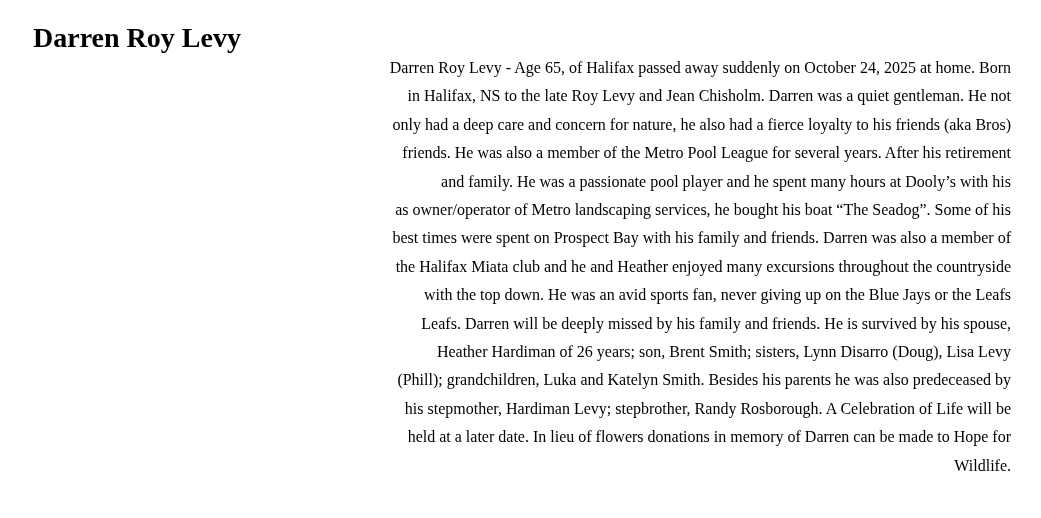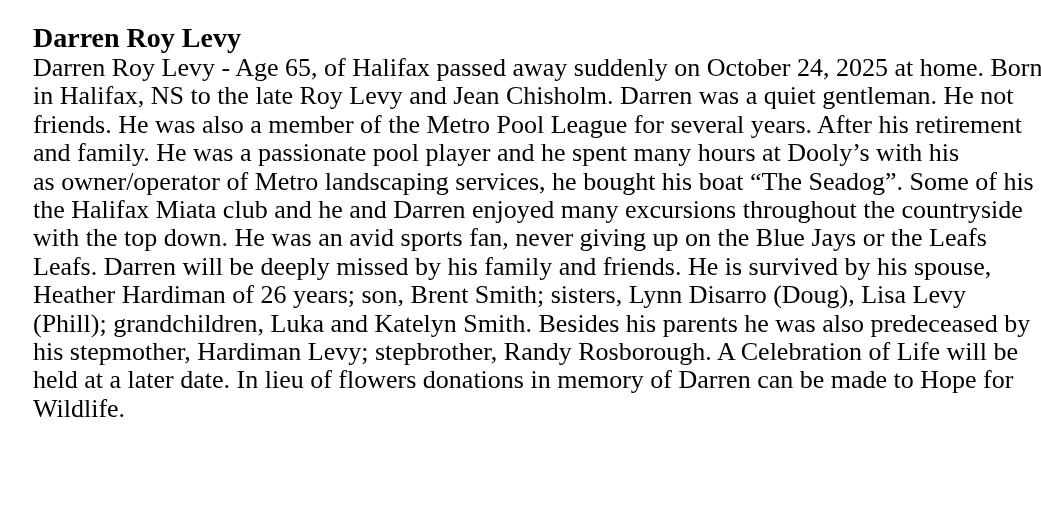--- a/index.html
+++ b/index.html
@@ -22,37 +22,40 @@
     margin: 0 0 1px 0;
     font-size: 28px;
     font-weight: bold;
     line-height: 30px;
     white-space: nowrap;
   }
   .body-text {
     margin: 0;
   }
   .body-line {
-    font-size: 26px;
+    font-size: 16px;
     line-height: 28.4px;
     white-space: nowrap;
+    text-align: right;
   }
 </style>
 </head>
 <body>
 
 <div class="page">
   <h1 class="title">Darren Roy Levy</h1>
   <div class="body-text">
     <div class="body-line">Darren Roy Levy - Age 65, of Halifax passed away suddenly on October 24, 2025 at home. Born</div>
     <div class="body-line">in Halifax, NS to the late Roy Levy and Jean Chisholm. Darren was a quiet gentleman. He not</div>
+    <div class="body-line">only had a deep care and concern for nature, he also had a fierce loyalty to his friends (aka Bros)</div>
     <div class="body-line">friends. He was also a member of the Metro Pool League for several years. After his retirement</div>
     <div class="body-line">and family. He was a passionate pool player and he spent many hours at Dooly’s with his</div>
     <div class="body-line">as owner/operator of Metro landscaping services, he bought his boat “The Seadog”. Some of his</div>
-    <div class="body-line">the Halifax Miata club and he and Darren enjoyed many excursions throughout the countryside</div>
+    <div class="body-line">best times were spent on Prospect Bay with his family and friends. Darren was also a member of</div>
+    <div class="body-line">the Halifax Miata club and he and Heather enjoyed many excursions throughout the countryside</div>
     <div class="body-line">with the top down. He was an avid sports fan, never giving up on the Blue Jays or the Leafs</div>
     <div class="body-line">Leafs. Darren will be deeply missed by his family and friends. He is survived by his spouse,</div>
     <div class="body-line">Heather Hardiman of 26 years; son, Brent Smith; sisters, Lynn Disarro (Doug), Lisa Levy</div>
     <div class="body-line">(Phill); grandchildren, Luka and Katelyn Smith. Besides his parents he was also predeceased by</div>
     <div class="body-line">his stepmother, Hardiman Levy; stepbrother, Randy Rosborough. A Celebration of Life will be</div>
     <div class="body-line">held at a later date. In lieu of flowers donations in memory of Darren can be made to Hope for</div>
     <div class="body-line">Wildlife.</div>
   </div>
 </div>
 

